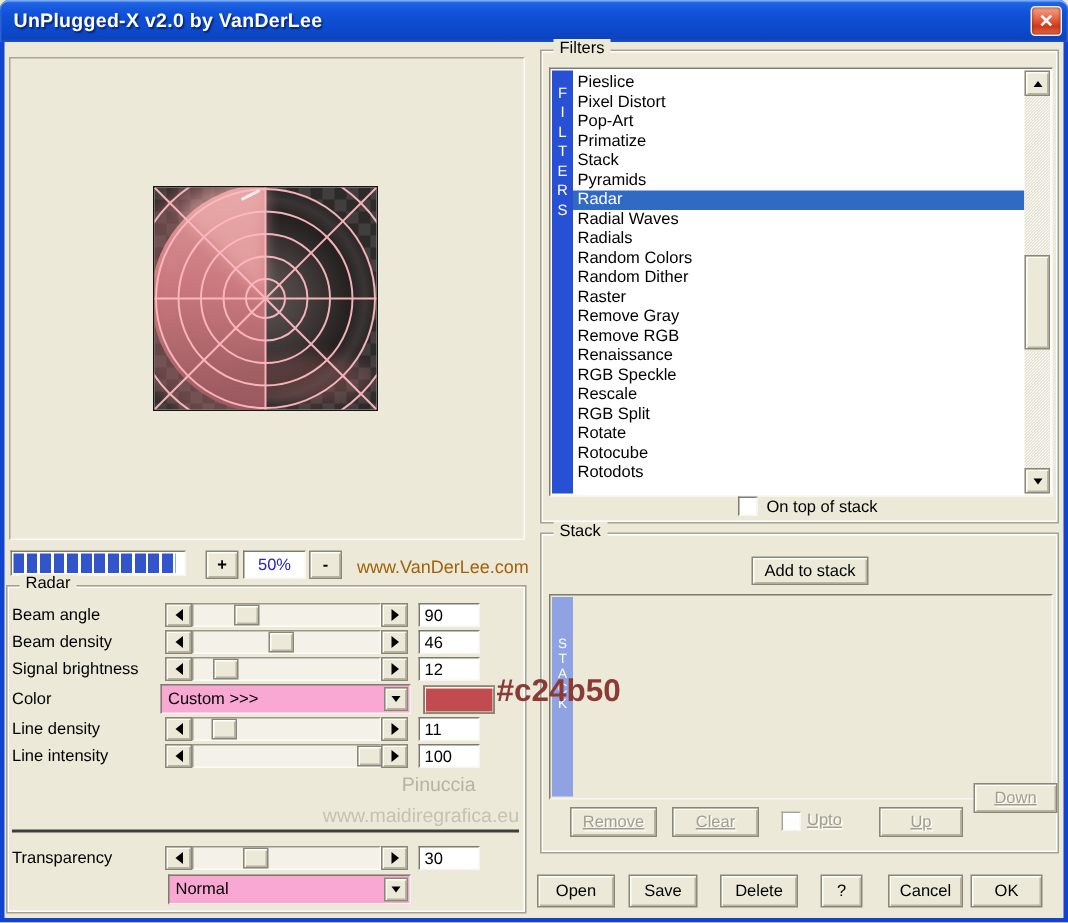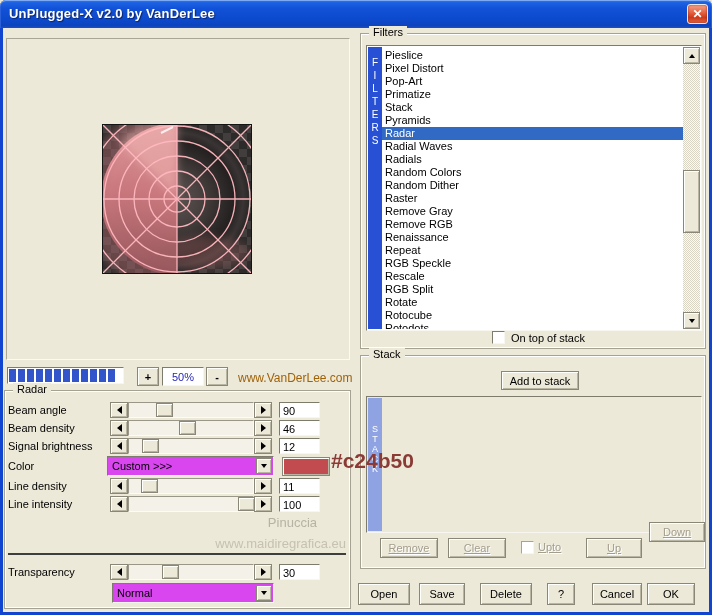--- a/index.html
+++ b/index.html
@@ -72,21 +72,21 @@
     box-shadow:inset 1px 1px 0 #fffffb, inset -1px -1px 0 #b9b5a3;
   }
   .val {
     position:absolute; left:279px; width:41px; height:16px;
     background:#fff; border:1px solid; border-color:#7d7b6c #f7f6f0 #f7f6f0 #7d7b6c;
     font-family:"Liberation Sans",sans-serif; font-size:11px; padding:1px 0 0 3px; color:#000;
   }
   input.val { outline:none; }
 
   
-  .combo { position:absolute; height:20px; background:#d946ef; border:1px solid; border-color:#7d7b6c #f7f6f0 #f7f6f0 #7d7b6c; }
+  .combo { position:absolute; height:20px; background:#f9a8d4; border:1px solid; border-color:#7d7b6c #f7f6f0 #f7f6f0 #7d7b6c; }
   .combo .ctext { position:absolute; left:4px; top:3px; font-size:11px; }
   .combo .cbtn { position:absolute; right:1px; top:1px; bottom:1px; width:16px; }
 
   
   .check { width:13px; height:13px; background:#fff; border:1px solid; border-color:#7d7b6c #f7f6f0 #f7f6f0 #7d7b6c; }
 
   
   .listbox { left:366px; top:45px; width:336px; height:286px; }
   .vbar { position:absolute; left:1px; top:1px; bottom:1px; width:14px; text-align:center; color:#fff; font-size:10px; }
   .vbar.filters-bar { background:#2750d4; padding-top:9px; line-height:13px; }
@@ -345,21 +345,20 @@
       <div class="litem">Pyramids</div>
       <div class="litem selected">Radar</div>
       <div class="litem">Radial Waves</div>
       <div class="litem">Radials</div>
       <div class="litem">Random Colors</div>
       <div class="litem">Random Dither</div>
       <div class="litem">Raster</div>
       <div class="litem">Remove Gray</div>
       <div class="litem">Remove RGB</div>
       <div class="litem">Renaissance</div>
-      <div class="litem">Repeat</div>
       <div class="litem">RGB Speckle</div>
       <div class="litem">Rescale</div>
       <div class="litem">RGB Split</div>
       <div class="litem">Rotate</div>
       <div class="litem">Rotocube</div>
       <div class="litem">Rotodots</div>
     </div>
   <div class="sb">
     <div class="sb-btn btn" style="top:0;">
         <span class="tri-u"></span>

